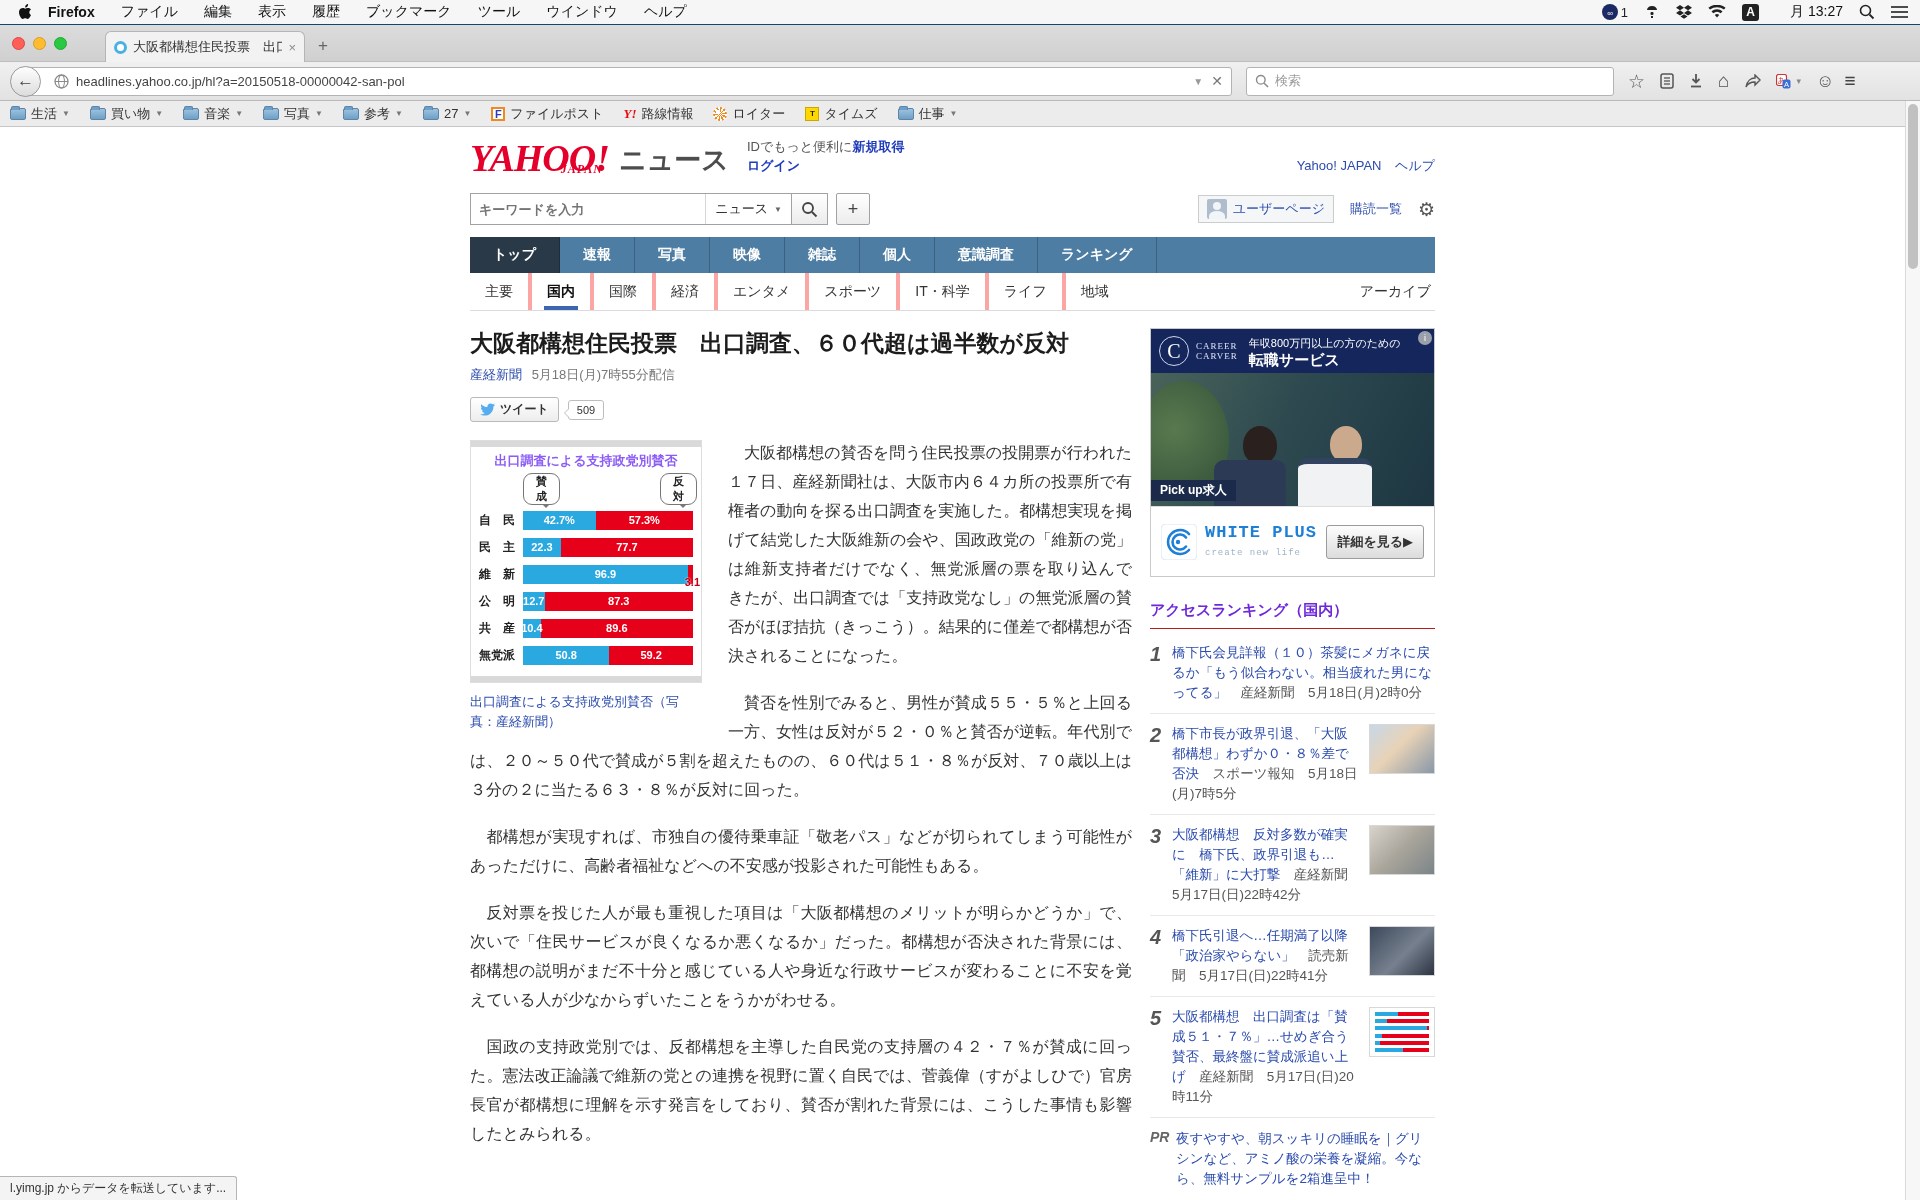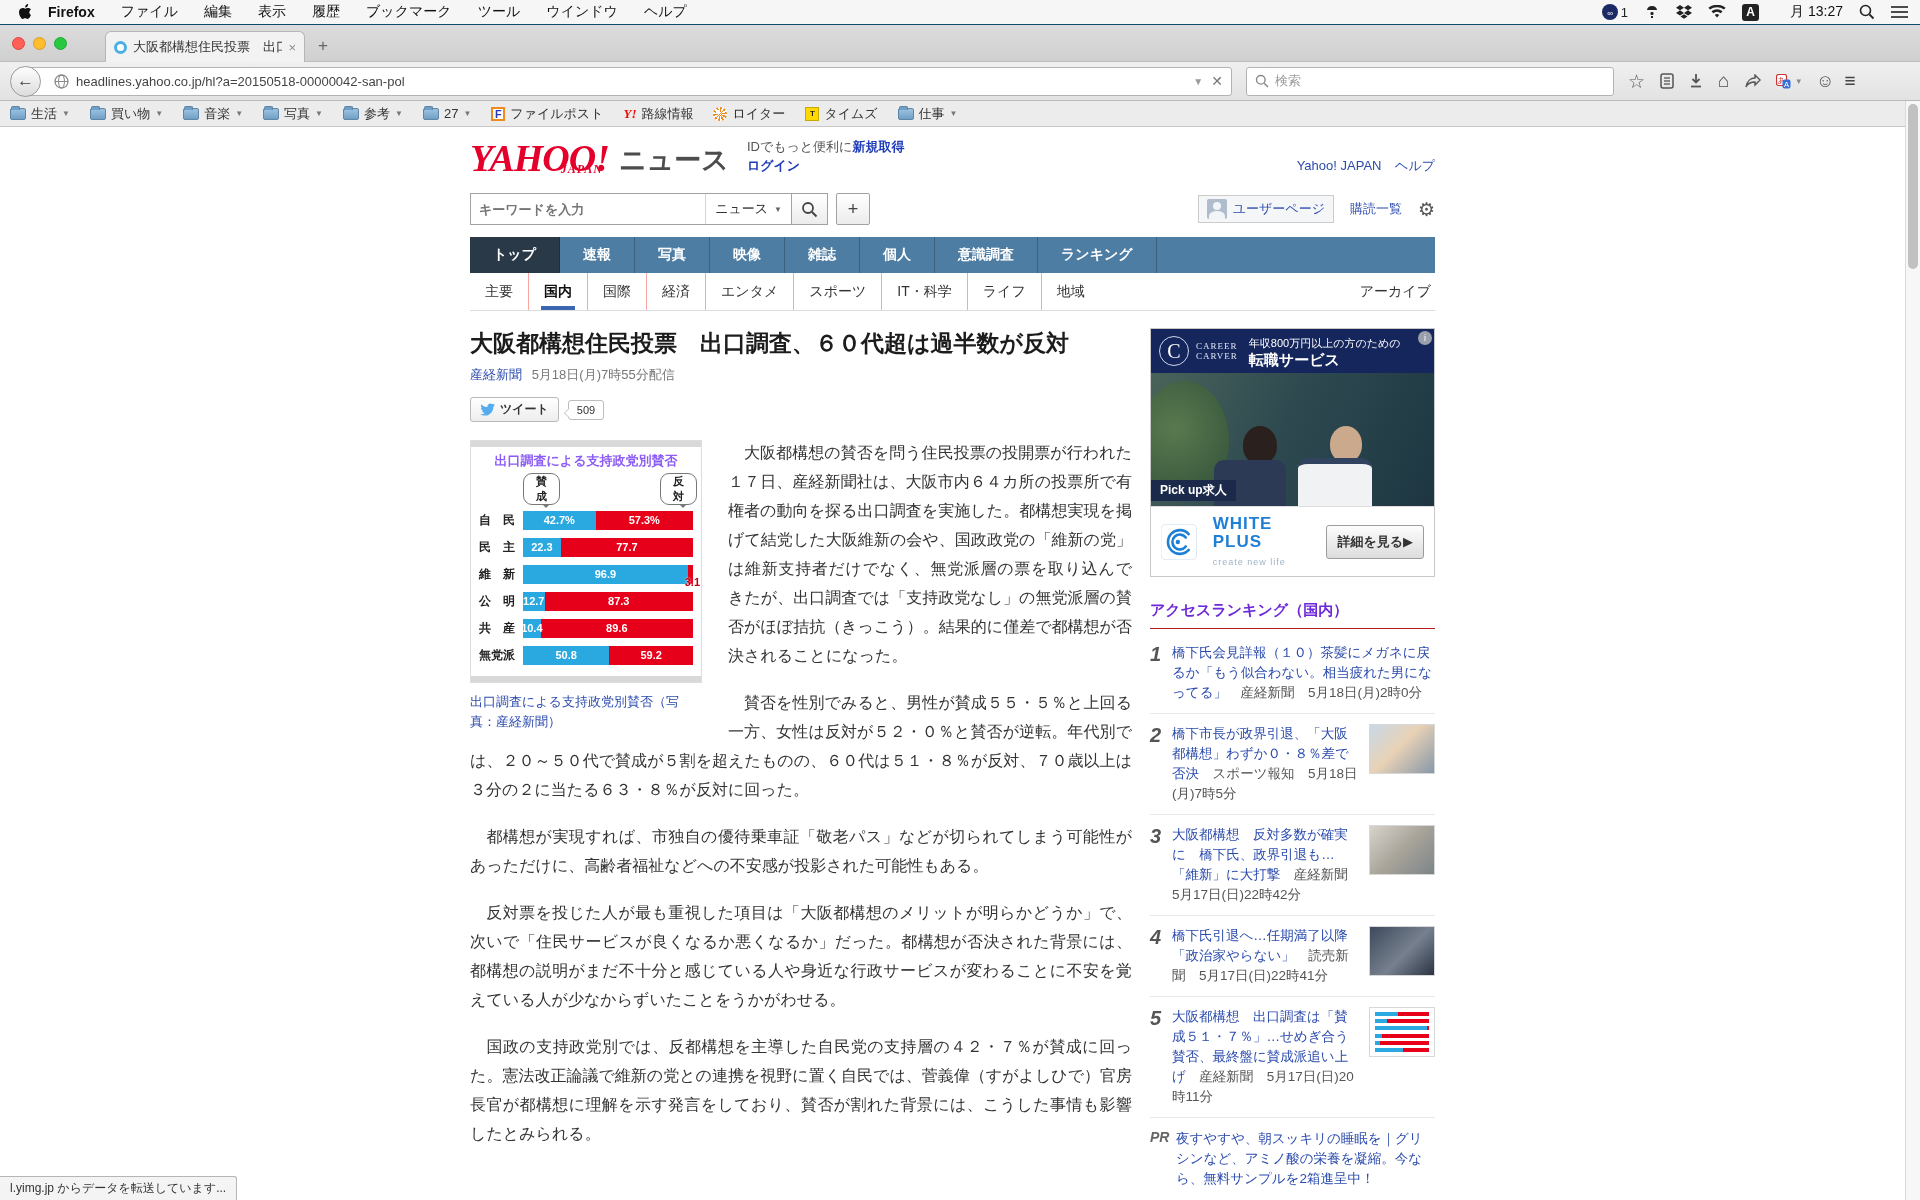--- a/index.html
+++ b/index.html
@@ -113,21 +113,21 @@
   .avatar::after { content:""; position:absolute; top:12px; left:2px; width:16px; height:10px; border-radius:50% 50% 0 0; background:#f2f5f8; }
   .gear { font-size:19px; color:#555; }
 
   .mainnav { display:flex; height:36px; background:#4e7da4; }
   .mtab { display:flex; align-items:center; padding:0 23px; color:#fff; font-size:14px; font-weight:bold;
     border-right:1px solid rgba(0,0,0,.22); }
   .mtab.active { background:#2a3948; }
 
   .subnav { display:flex; align-items:center; height:38px; border-bottom:1px solid #dcdcdc; font-size:14px; }
   .stab { padding:0 15px; color:#333; position:relative; height:100%; display:flex; align-items:center; }
-  .stab + .stab { border-left:1px solid #fca5a5; }
+  .stab + .stab { border-left:4px solid #fca5a5; }
   .stab.active { font-weight:bold; color:#111; }
   .stab.active::after { content:""; position:absolute; left:12px; right:12px; bottom:0; height:4px; background:#3c67b0; }
   .archive { margin-left:auto; color:#333; font-size:14px; padding-right:4px; }
 
   .contentrow { display:flex; margin-top:17px; }
   .maincol { width:662px; }
   .sidecol { width:285px; margin-left:18px; }
 
   h1.title { font-size:23px; color:#1c1c1c; line-height:30px; }
   .srcrow { margin-top:8px; font-size:13px; }
@@ -179,21 +179,21 @@
   .adphoto { height:133px; position:relative; overflow:hidden;
     background:linear-gradient(115deg,#49635a 0%,#2e4a50 45%,#1d3642 100%); }
   .plant { position:absolute; left:-12px; top:8px; width:90px; height:120px; border-radius:50%;
     background:radial-gradient(circle at 40% 40%, #5d7f4e, #3c5b3a 70%, transparent 75%); opacity:.85; }
   .person { position:absolute; bottom:0; }
   .p-head { border-radius:50%; margin:0 auto; }
   .p-body { border-radius:10px 10px 0 0; margin-top:-4px; }
   .pickup { position:absolute; left:0; bottom:5px; background:#1b2a4a; color:#fff; font-size:12px;
     font-weight:bold; padding:2px 9px; }
   .adwhite { height:70px; background:#fff; display:flex; align-items:center; padding:0 10px; border-top:1px solid #ddd; }
-  .wpbrand { display:flex; align-items:center; gap:16px; }
+  .wpbrand { display:flex; align-items:center; gap:8px;font-family:Liberation Mono, monospace; }
   .wpname { color:#1d7fd6; font-weight:bold; font-size:17px; letter-spacing:1px; line-height:18px; }
   .wptag { color:#9fb3c8; font-size:9px; letter-spacing:1px; }
   .ctabtn { margin-left:auto; border:1px solid #9c9c9c; border-radius:3px; background:linear-gradient(#fdfdfd,#dcdcdc);
     font-size:13px; font-weight:bold; color:#333; padding:7px 10px; white-space:nowrap; }
   .adinfo { position:absolute; top:2px; right:2px; width:14px; height:14px; border-radius:50%; background:#9aa0ab;
     color:#fff; font-size:9px; display:flex; align-items:center; justify-content:center; }
 
   .ranktitle { margin:24px 0 4px; font-size:15px; font-weight:bold; color:#6d28d9; padding-bottom:8px;
     border-bottom:1px solid #b91c1c; }
   .rankitem { display:flex; padding:10px 0; border-bottom:1px solid #e9e9e9; }

